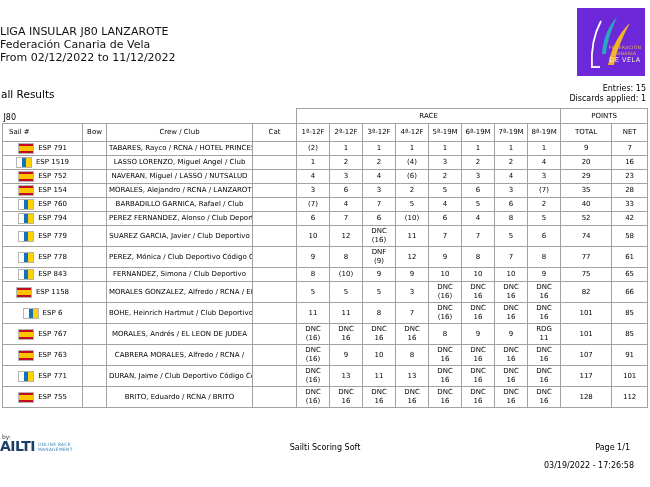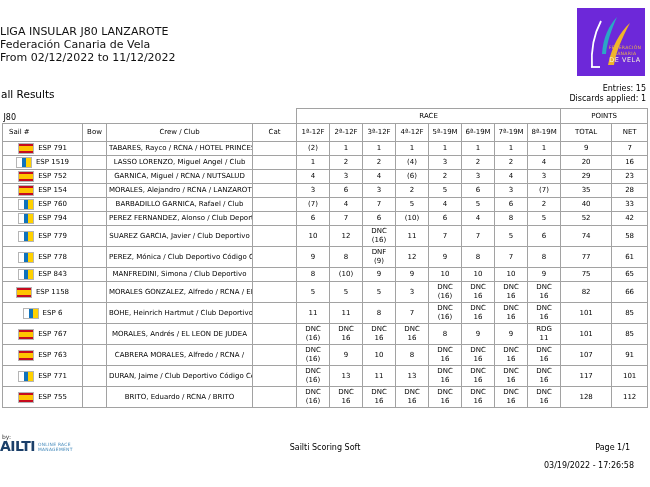--- a/index.html
+++ b/index.html
@@ -148,21 +148,21 @@
           <td class="c-race">3</td>
           <td class="c-race">2</td>
           <td class="c-race">2</td>
           <td class="c-race">4</td>
           <td class="c-total">20</td>
           <td class="c-net">16</td>
         </tr>
         <tr>
           <td class="c-sail"><span class="flag flag-esp"></span><span class="sail-text">ESP 752</span></td>
           <td class="c-bow"></td>
-          <td class="c-crew">GARNICA, Miguel / RCNA / NUTSALUD</td>
+          <td class="c-crew">NAVERAN, Miguel / LASSO / NUTSALUD</td>
           <td class="c-cat"></td>
           <td class="c-race">4</td>
           <td class="c-race">3</td>
           <td class="c-race">4</td>
           <td class="c-race">(6)</td>
           <td class="c-race">2</td>
           <td class="c-race">3</td>
           <td class="c-race">4</td>
           <td class="c-race">3</td>
           <td class="c-total">29</td>
@@ -246,21 +246,21 @@
           <td class="c-race">9</td>
           <td class="c-race">8</td>
           <td class="c-race">7</td>
           <td class="c-race">8</td>
           <td class="c-total">77</td>
           <td class="c-net">61</td>
         </tr>
         <tr>
           <td class="c-sail"><span class="flag flag-can"></span><span class="sail-text">ESP 843</span></td>
           <td class="c-bow"></td>
-          <td class="c-crew">MANFREDINI, Simona / Club Deportivo</td>
+          <td class="c-crew">FERNANDEZ, Simona / Club Deportivo</td>
           <td class="c-cat"></td>
           <td class="c-race">8</td>
           <td class="c-race">(10)</td>
           <td class="c-race">9</td>
           <td class="c-race">9</td>
           <td class="c-race">10</td>
           <td class="c-race">10</td>
           <td class="c-race">10</td>
           <td class="c-race">9</td>
           <td class="c-total">75</td>

